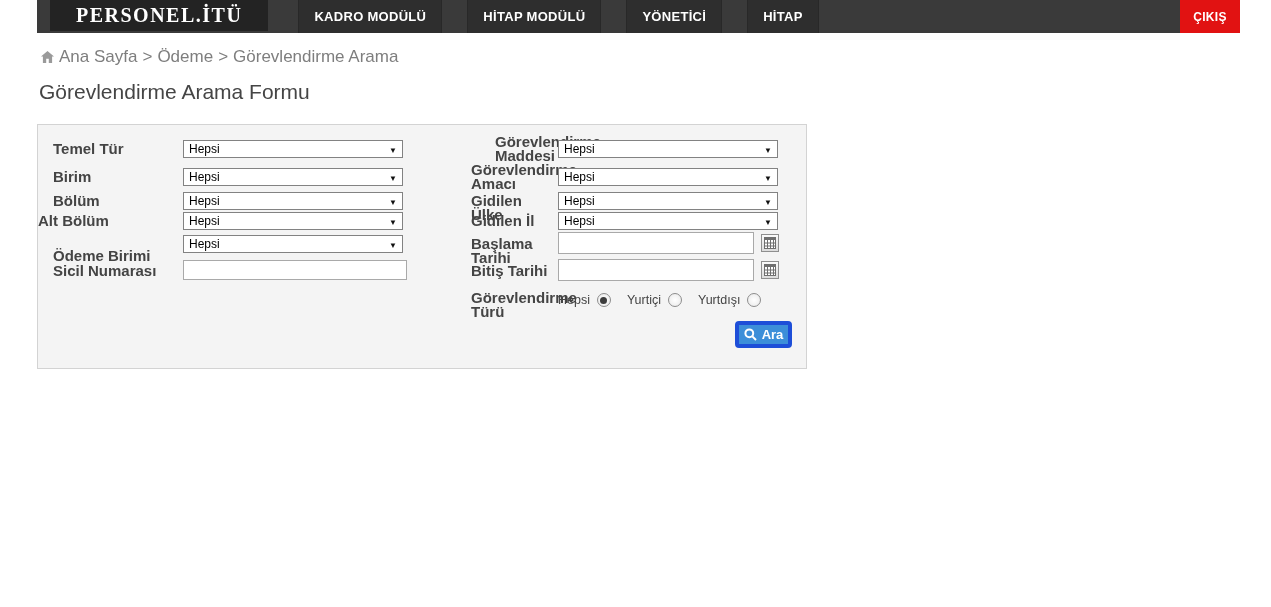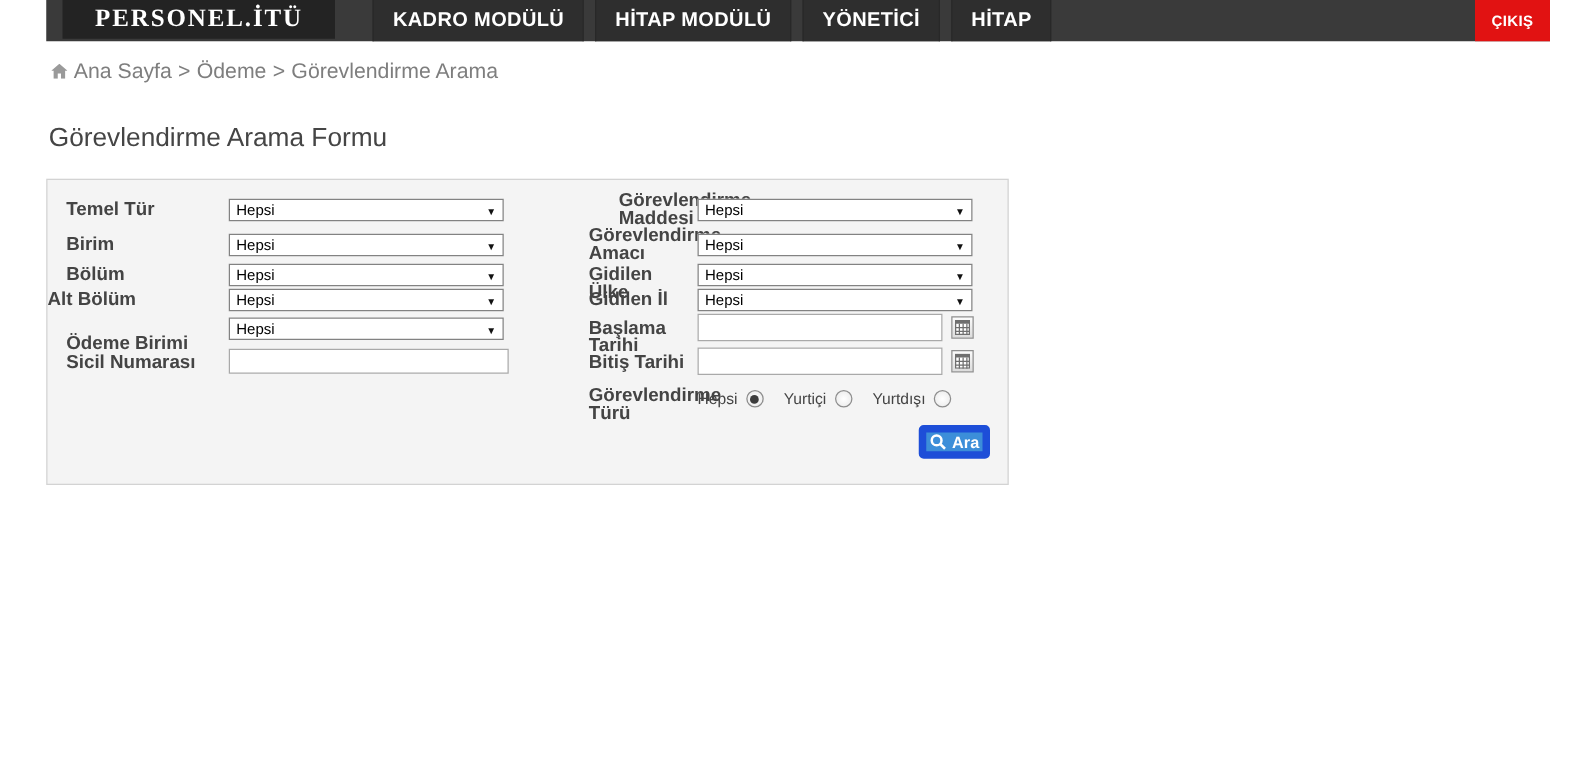--- a/index.html
+++ b/index.html
@@ -21,41 +21,41 @@
     background: #232323; color: #fff;
     font-family: "Liberation Serif", serif; font-weight: bold;
     font-size: 20px; letter-spacing: 1.5px;
     height: 31px; margin-left: 13px;
     padding: 0 26px; display: flex; align-items: center;
     cursor: pointer;
   }
   .nav { display: flex; align-items: stretch; margin-left: 30px; }
   .nav-item {
     background: #2e2e2e; border-left: 1px solid #282828; border-right: 1px solid #282828;
-    color: #fff; font-size: 16px; font-weight: bold; letter-spacing: .3px;
-    padding: 0 15px; margin-right: 9px;
+    color: #fff; font-size: 13px; font-weight: bold; letter-spacing: .3px;
+    padding: 0 15px; margin-right: 25px;
     display: flex; align-items: center; cursor: pointer; white-space: nowrap;
   }
   .spacer { flex: 1; }
   .logout-btn {
     background: #e11212; color: #fff; border: none;
     font-family: "Liberation Sans", sans-serif;
     font-size: 12px; font-weight: bold; letter-spacing: .3px;
     width: 60px; height: 33px; cursor: pointer;
   }
 
   
   .breadcrumb {
     margin-top: 14px; padding-left: 4px;
     font-size: 17px; color: #7e7e7e;
     display: flex; align-items: center; gap: 5px;
   }
   .breadcrumb a { color: #7e7e7e; text-decoration: none; cursor: pointer; }
   .page-title {
-    margin-top: 32px; padding-left: 2px;
+    margin-top: 13px; padding-left: 2px;
     font-size: 21px; font-weight: normal; color: #454545;
   }
 
   
   .panel {
     position: relative; margin-top: 20px;
     width: 770px; height: 245px;
     background: #f4f4f4; border: 1px solid #d3d3d3;
   }
   .f-label {
@@ -92,21 +92,21 @@
     width: 14px; height: 14px; border-radius: 50%;
     border: 1px solid #8d8d8d; background: radial-gradient(#fff, #e8e8e8);
     display: inline-flex; align-items: center; justify-content: center;
   }
   .radio.checked::after {
     content: ""; width: 7px; height: 7px; border-radius: 50%; background: #3c3c3c;
   }
   .search-btn {
     position: absolute; left: 697px; top: 196px;
     width: 57px; height: 27px;
-    background: #3c8ed9; border: 6px solid #1d4ed8; border-radius: 4px;
+    background: #3c8ed9; border: 4px solid #1d4ed8; border-radius: 4px;
     color: #fff; font-size: 13px; font-weight: bold;
     font-family: "Liberation Sans", sans-serif;
     display: flex; align-items: center; justify-content: center; gap: 5px;
     cursor: pointer;
   }
 </style>
 </head>
 <body>
 
 <div class="shell">

